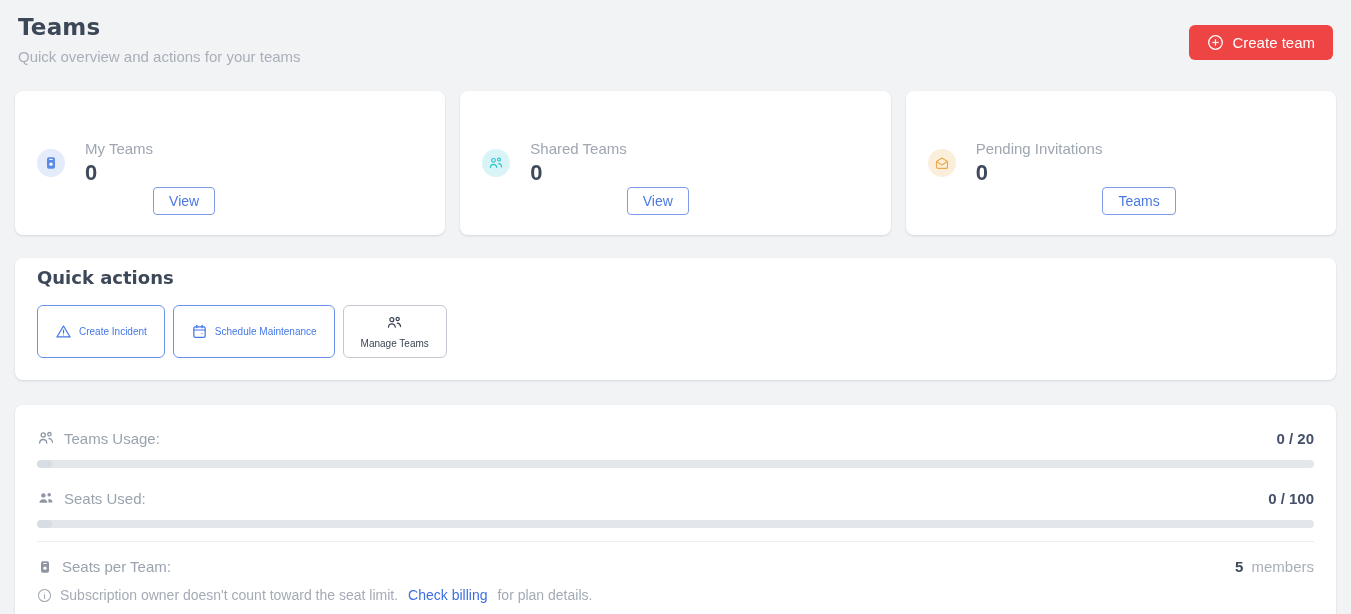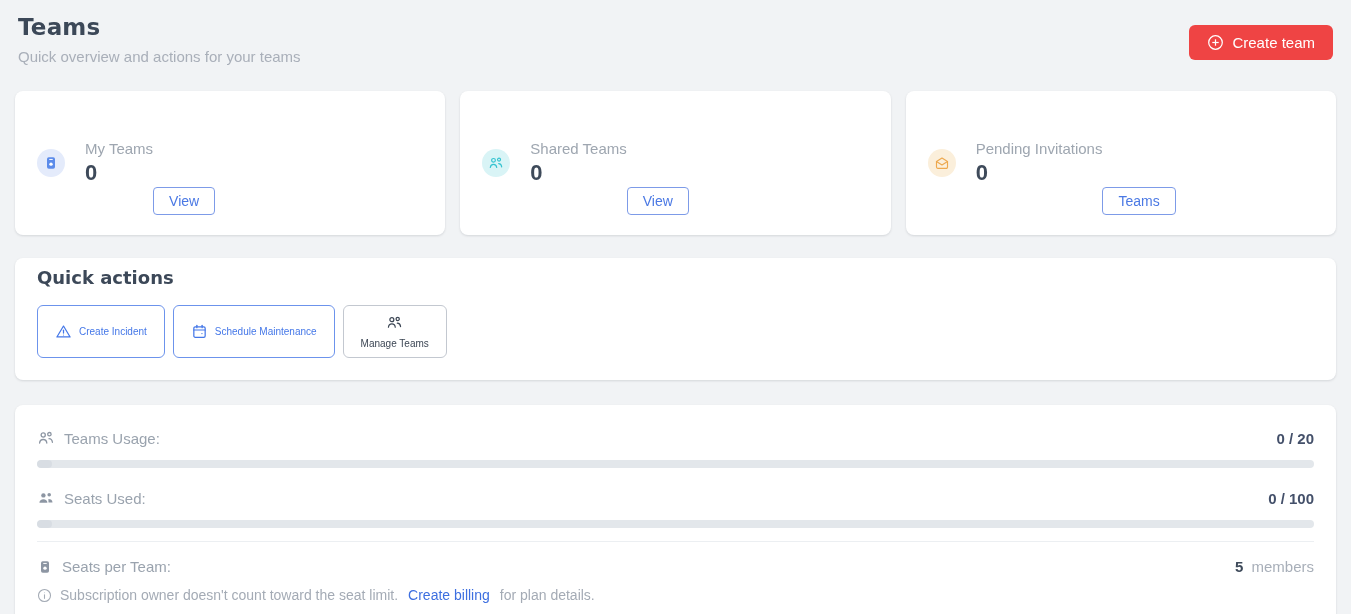--- a/index.html
+++ b/index.html
@@ -345,19 +345,19 @@
 
     <div class="usage-note">
       <span>
         <svg width="15" height="15" viewBox="0 0 18 18" fill="none" stroke="currentColor" stroke-width="1.3" stroke-linecap="round">
           <circle cx="9" cy="9" r="7.2"></circle>
           <line x1="9" y1="8.2" x2="9" y2="12.4"></line>
           <circle cx="9" cy="5.6" r="0.55" fill="currentColor" stroke="none"></circle>
         </svg>
       </span>
       <span>Subscription owner doesn't count toward the seat limit.</span>
-      <a>Create billing</a>
+      <a>Check billing</a>
       <span>for plan details.</span>
     </div>
 
   </section>
 
 </div>
 
 </body></html>

